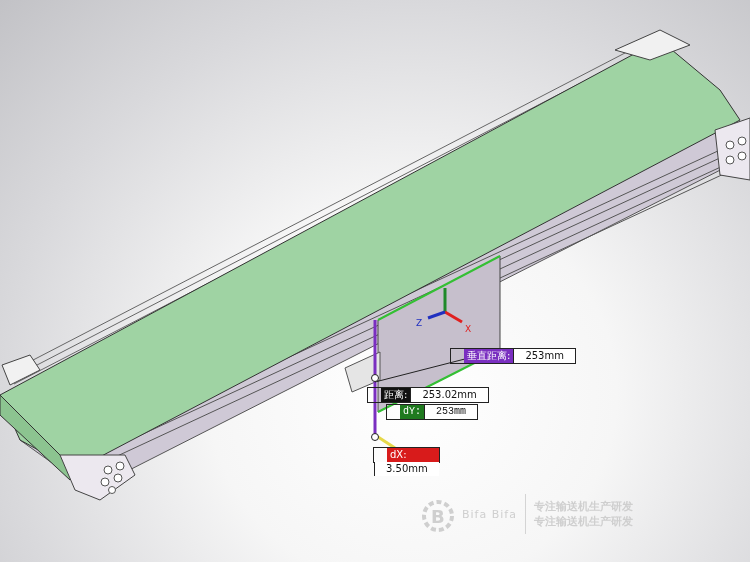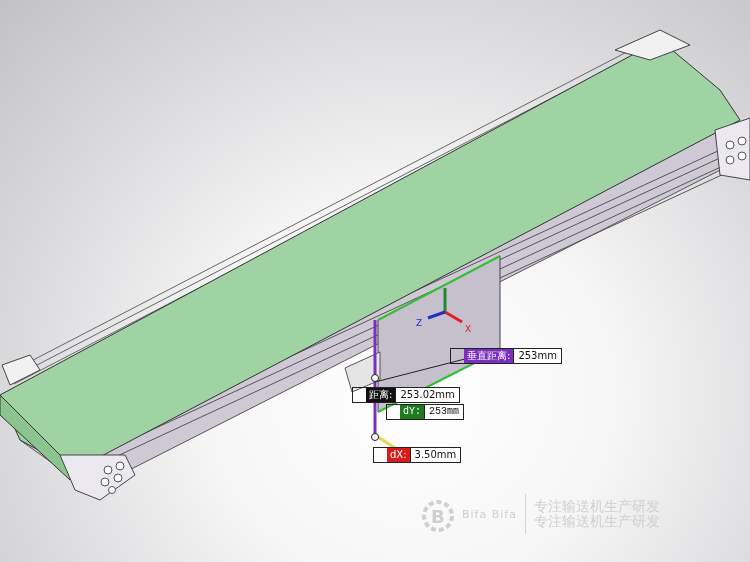--- a/index.html
+++ b/index.html
@@ -4,27 +4,27 @@
 <style>
   html, body { margin:0; padding:0; }
   body { width:750px; height:562px; overflow:hidden; position:relative;
          font-family:"DejaVu Sans", sans-serif; }
   .viewport { position:absolute; left:0; top:0; width:750px; height:562px;
     background: radial-gradient(ellipse at 55% 70%, #ffffff 0%, #f6f6f6 35%, #d9d9dc 70%, #c2c2c6 100%); overflow:hidden; }
   svg.model { position:absolute; left:0; top:0; }
   .tag { position:absolute; display:flex; height:14px; font-size:10px; line-height:14px;
          border:1px solid #222; box-sizing:content-box; }
   .tag .k { padding:0 3px; color:#fff;margin-left:13px; }
-  .tag .v { padding:0 4px; background:#fff; color:#111; border-left:1px solid #222; }
+  .tag .v { padding:0 11px; background:#fff; color:#111; border-left:1px solid #222; }
   .wm { position:absolute; left:418px; top:494px; display:flex; align-items:center; color:#c9c9c9; }
   .wm .logo { width:40px; height:40px; }
   .wm .name { font-size:20px; font-weight:bold; letter-spacing:2px; color:#cfcfcf; }
   .wm .sub { font-size:11px; color:#cfcfcf; text-align:center; letter-spacing:1px; }
   .wm .bar { width:1px; height:40px; background:#d4d4d4; margin:0 8px; }
-  .wm .slogan { font-size:14px; line-height:15px; color:#cfcfcf; font-weight:normal; }
+  .wm .slogan { font-size:11px; line-height:15px; color:#cfcfcf; font-weight:bold; }
 </style>
 </head>
 <body>
 
 <div class="viewport">
   <svg class="model" width="750" height="562" viewBox="0 0 750 562">
 
     <polygon points="20,400 690,100 730,130 740,160 90,490 20,440" fill="#cfc9d6" stroke="#555" stroke-width="1"></polygon>
 
     <g stroke="#555" stroke-width="1">
@@ -78,29 +78,29 @@
       <line x1="445" y1="312" x2="428" y2="318" stroke="#2030c0" stroke-width="3"></line>
       <text x="465" y="332" font-size="9" fill="#e02020">X</text>
       <text x="416" y="326" font-size="9" fill="#2030c0">Z</text>
     </g>
   </svg>
 
   <div class="tag" style="left:450px;top:348px;">
     <span class="k" style="background:#7a2fc0">垂直距离:</span>
     <span class="v">253mm</span>
   </div>
-  <div class="tag" style="left:352px;top:387px;">
+  <div class="tag" style="left:367px;top:387px;">
     <span class="k" style="background:#111">距离:</span>
     <span class="v">253.02mm</span>
   </div>
   <div class="tag" style="left:386px;top:404px;font-family:Liberation Mono, monospace;">
     <span class="k" style="background:#1f7a1f">dY:</span>
     <span class="v">253mm</span>
   </div>
-  <div class="tag" style="left:373px;top:447px;">
+  <div class="tag" style="left:373px;top:447px;flex-direction:column;">
     <span class="k" style="background:#d81b1b">dX:</span>
     <span class="v">3.50mm</span>
   </div>
 
   <div class="wm">
     <svg class="logo" viewBox="0 0 40 40">
       <circle cx="20" cy="22" r="14" fill="none" stroke="#cfcfcf" stroke-width="4" stroke-dasharray="5 3"></circle>
       <text x="13" y="29" font-size="18" fill="#cfcfcf" font-weight="bold">B</text>
     </svg>
     <div style="margin-left:4px">

